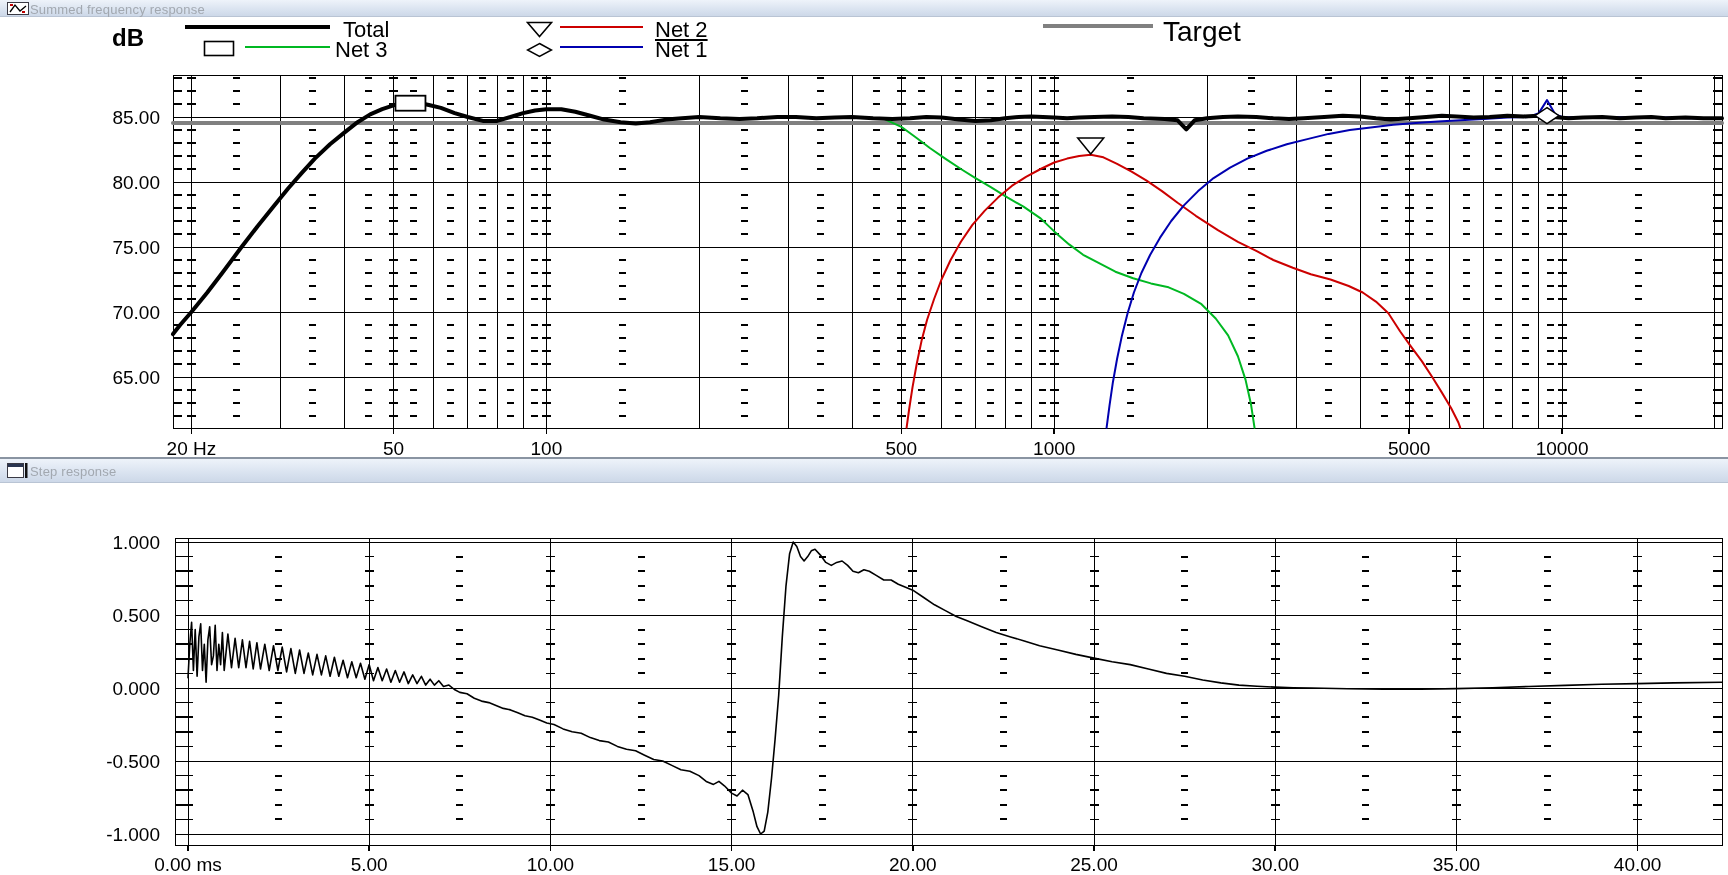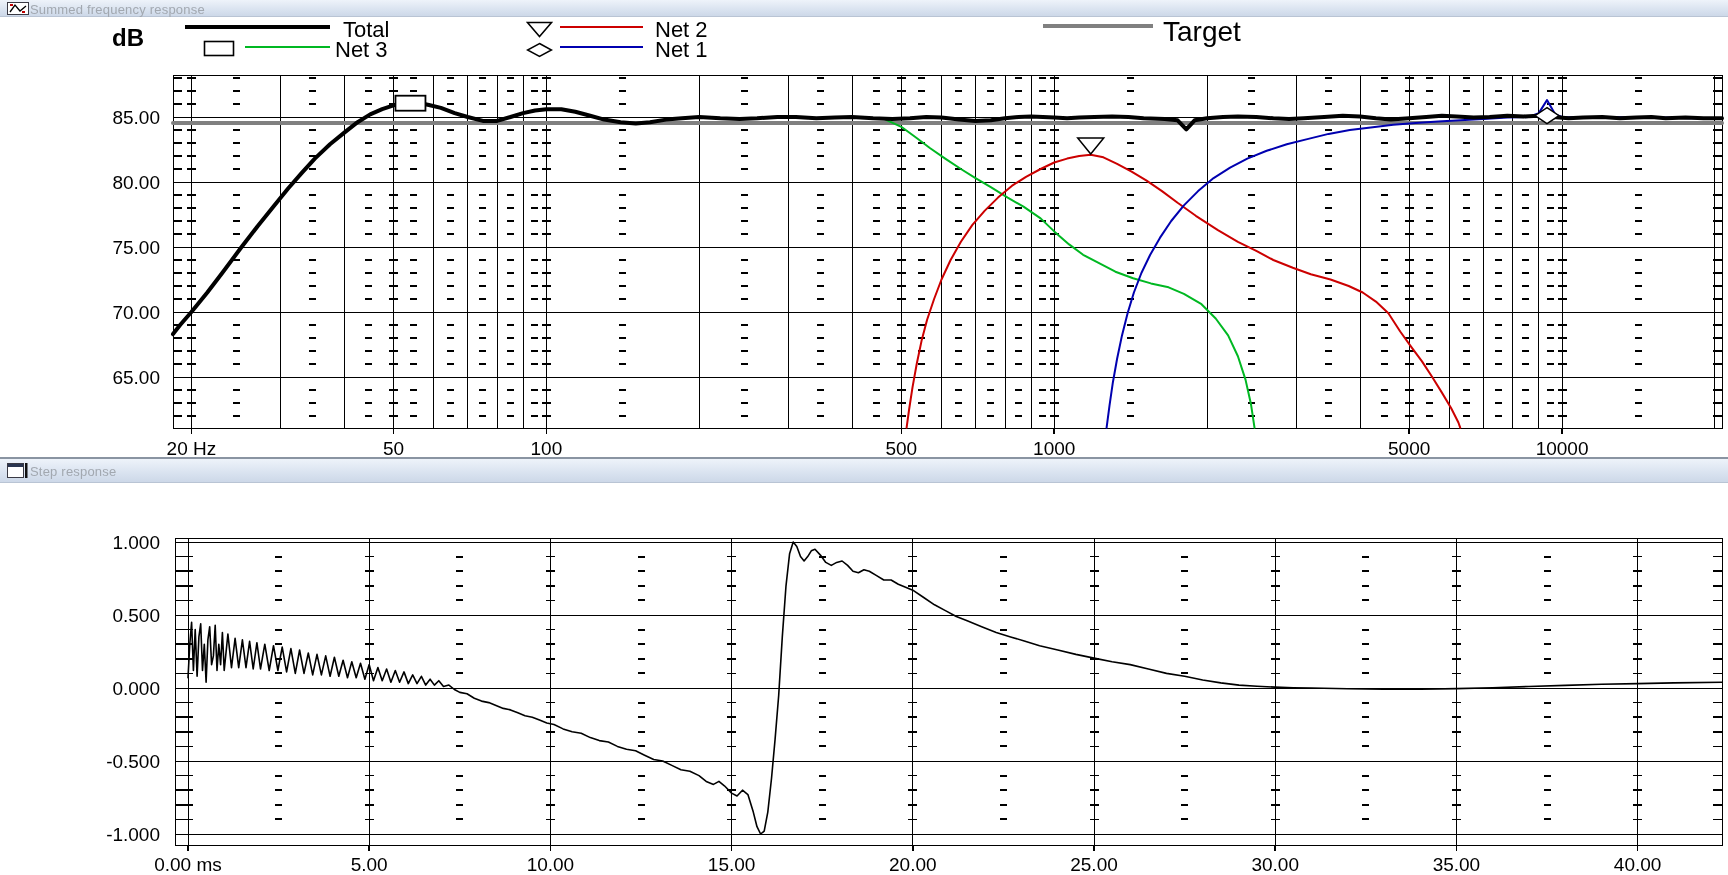--- a/index.html
+++ b/index.html
@@ -910,21 +910,21 @@
         <span class="legend-label" style="left:335px;top:20px;">Net 3</span>
       </div>
 
       <div>
         <span class="mk" style="left:526px;top:4px;">
           <svg width="27" height="17" style="position:static;display:block;">
             <polygon points="1.5,1.5 25.5,1.5 13.5,15.5" fill="#fff" stroke="#000" stroke-width="1.5"></polygon>
           </svg>
         </span>
         <div class="legend-line" style="left:560px;top:9px;width:83px;height:2px;background:#cc0000;"></div>
-        <span class="legend-label" style="left:655px;top:0px;">Net 2</span>
+        <span class="legend-label" style="left:655px;top:0px;text-decoration:underline;">Net 2</span>
       </div>
 
       <div>
         <span class="mk" style="left:526px;top:25px;">
           <svg width="27" height="16" style="position:static;display:block;">
             <polygon points="13.5,1.5 25.5,8 13.5,14.5 1.5,8" fill="#fff" stroke="#000" stroke-width="1.5"></polygon>
           </svg>
         </span>
         <div class="legend-line" style="left:560px;top:29px;width:83px;height:2px;background:#0000b0;"></div>
         <span class="legend-label" style="left:655px;top:20px;">Net 1</span>

